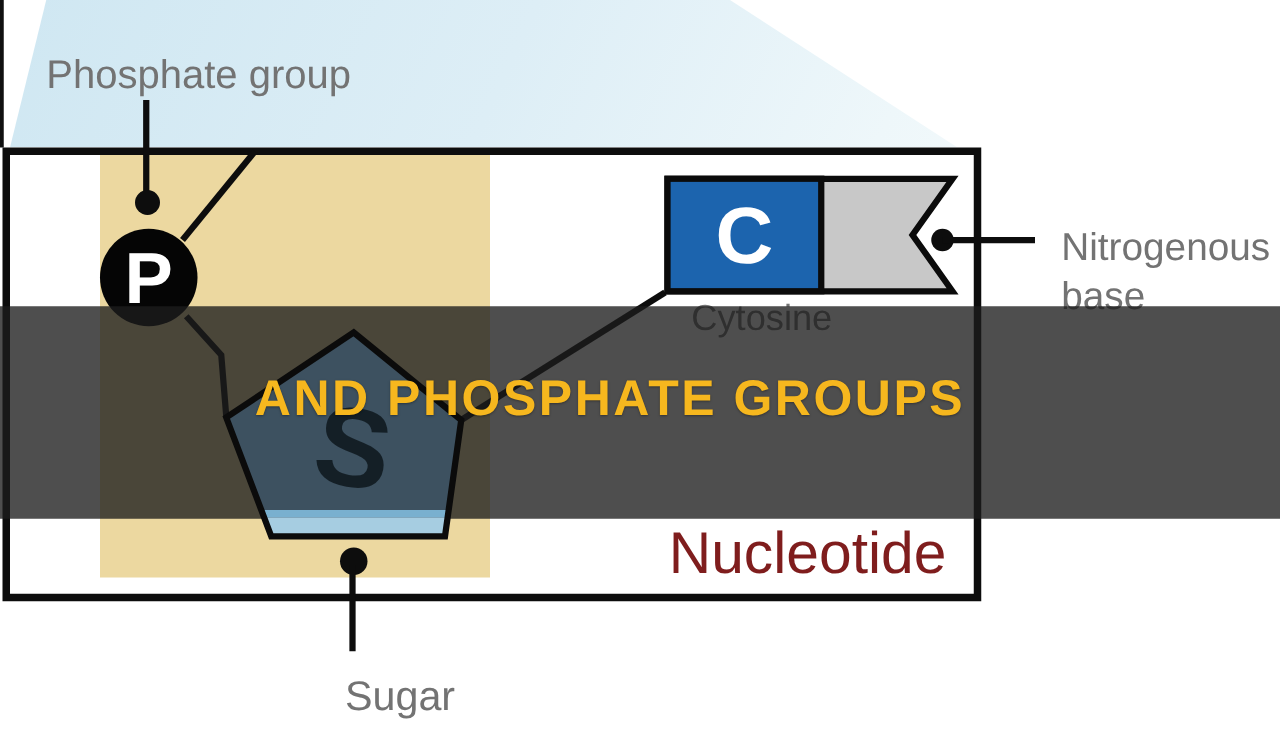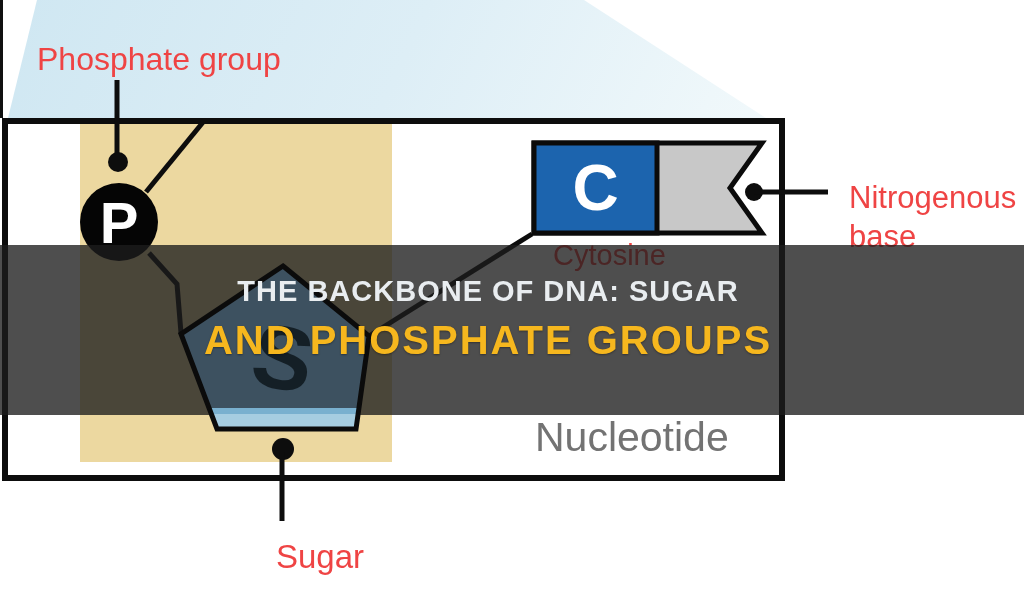--- a/index.html
+++ b/index.html
@@ -35,25 +35,25 @@
     display:flex;align-items:center;justify-content:center;
     color:#ffffff;font-size:58px;font-weight:bold;
   }
   .letterC{
     left:534px;top:143px;width:123px;height:90px;z-index:4;
     display:flex;align-items:center;justify-content:center;
     color:#ffffff;font-size:64px;font-weight:bold;
   }
 
   
-  .lbl{color:#ef4444;z-index:4;white-space:nowrap;}
+  .lbl{color:#737373;z-index:4;white-space:nowrap;}
   .phosphate-label{left:37px;top:41px;font-size:32px;}
   .cytosine-label{left:541px;top:239px;font-size:29px;margin-left:12px;}
   .nitro-label{left:849px;top:178px;font-size:31px;line-height:39px;width:180px;white-space:normal;}
-  .nucleotide-label{left:535px;top:414px;font-size:41px;color:#737373;}
+  .nucleotide-label{left:535px;top:414px;font-size:47px;color:#7f1d1d;}
   .sugar-label{left:276px;top:538px;font-size:33px;}
 
   
   .banner{
     left:0;top:245px;width:1024px;height:170px;z-index:5;
     background:rgba(28,28,28,0.78);
   }
   .banner-text{
     left:0;top:245px;width:976px;height:170px;z-index:7;
     display:flex;flex-direction:column;align-items:center;justify-content:center;
@@ -117,15 +117,14 @@
     </clipPath>
   </defs>
   <polygon points="283,266 369,336 356,429 217,429 181,334" fill="#3d5160"></polygon>
   <rect x="175" y="408" width="200" height="6" clip-path="url(#pentclip)" fill="#79b0cf"></rect>
   <rect x="175" y="414" width="200" height="15" clip-path="url(#pentclip)" fill="#a6cde1"></rect>
   <polygon points="283,266 369,336 356,429 217,429 181,334" fill="none" stroke="#0b0b0b" stroke-width="5"></polygon>
   <text x="283" y="389" text-anchor="middle" font-size="90" font-weight="bold" fill="#141f26" transform="rotate(10 283 357)" font-family="Liberation Sans, sans-serif">S</text>
 </svg>
 
 <div class="abs banner-text">
-  <div class="banner-line1">THE BACKBONE OF DNA: SUGAR</div>
   <div class="banner-line2">AND PHOSPHATE GROUPS</div>
 </div>
 
 </body></html>

